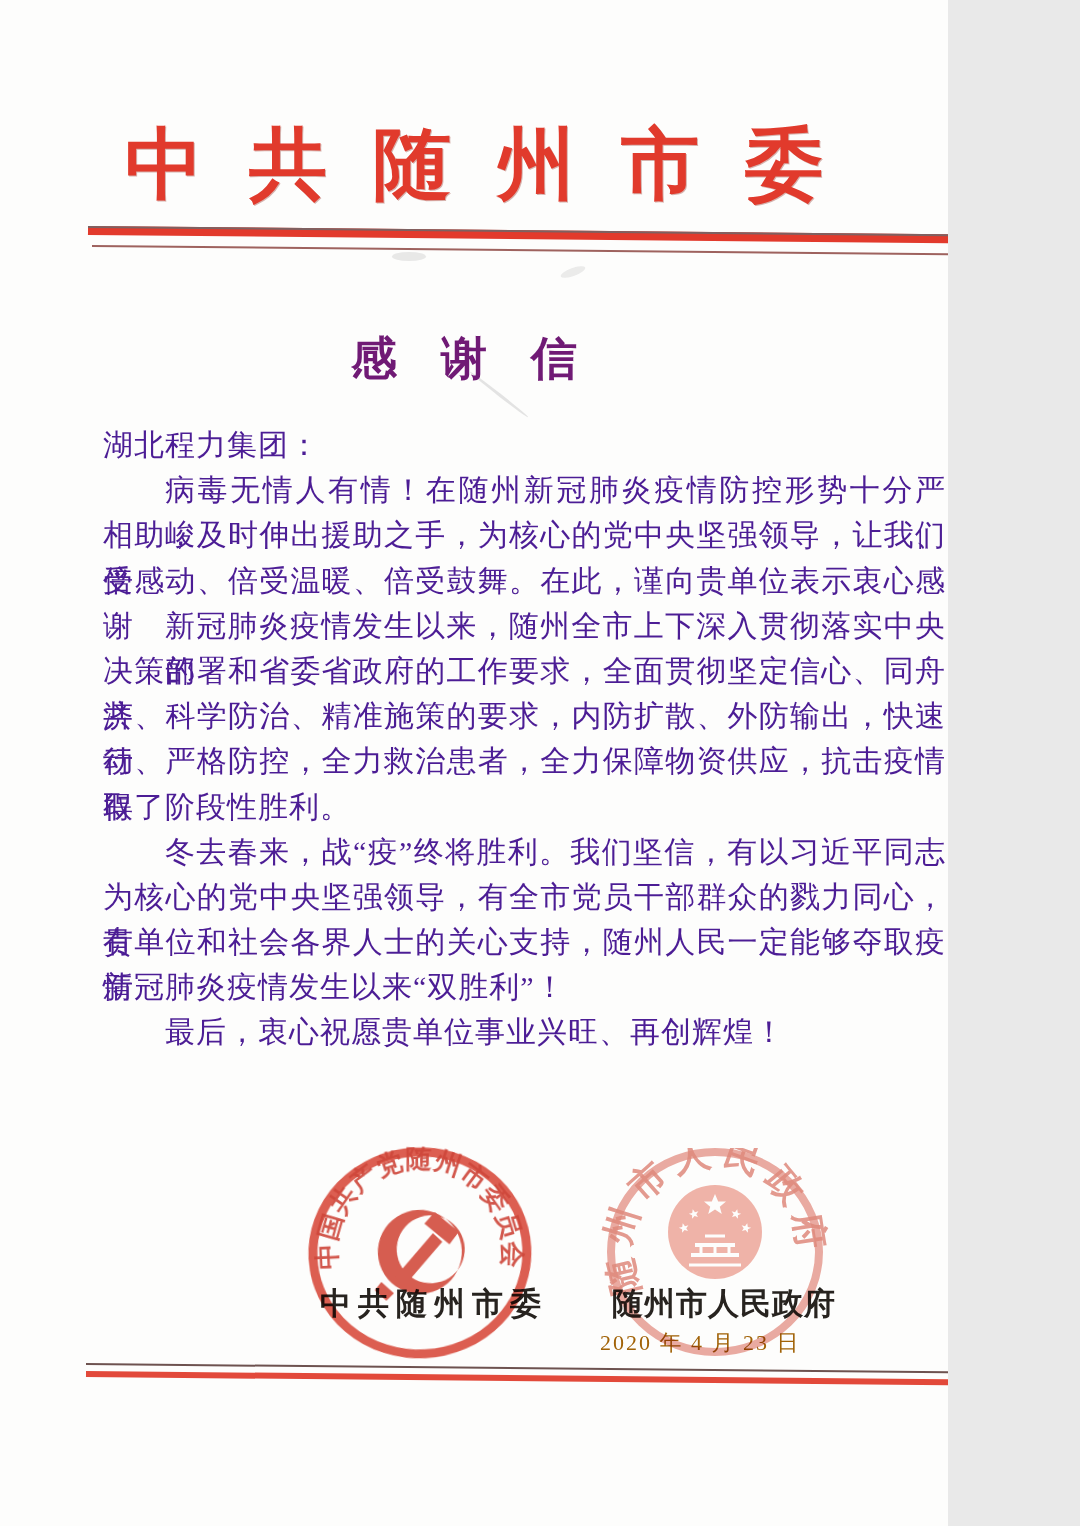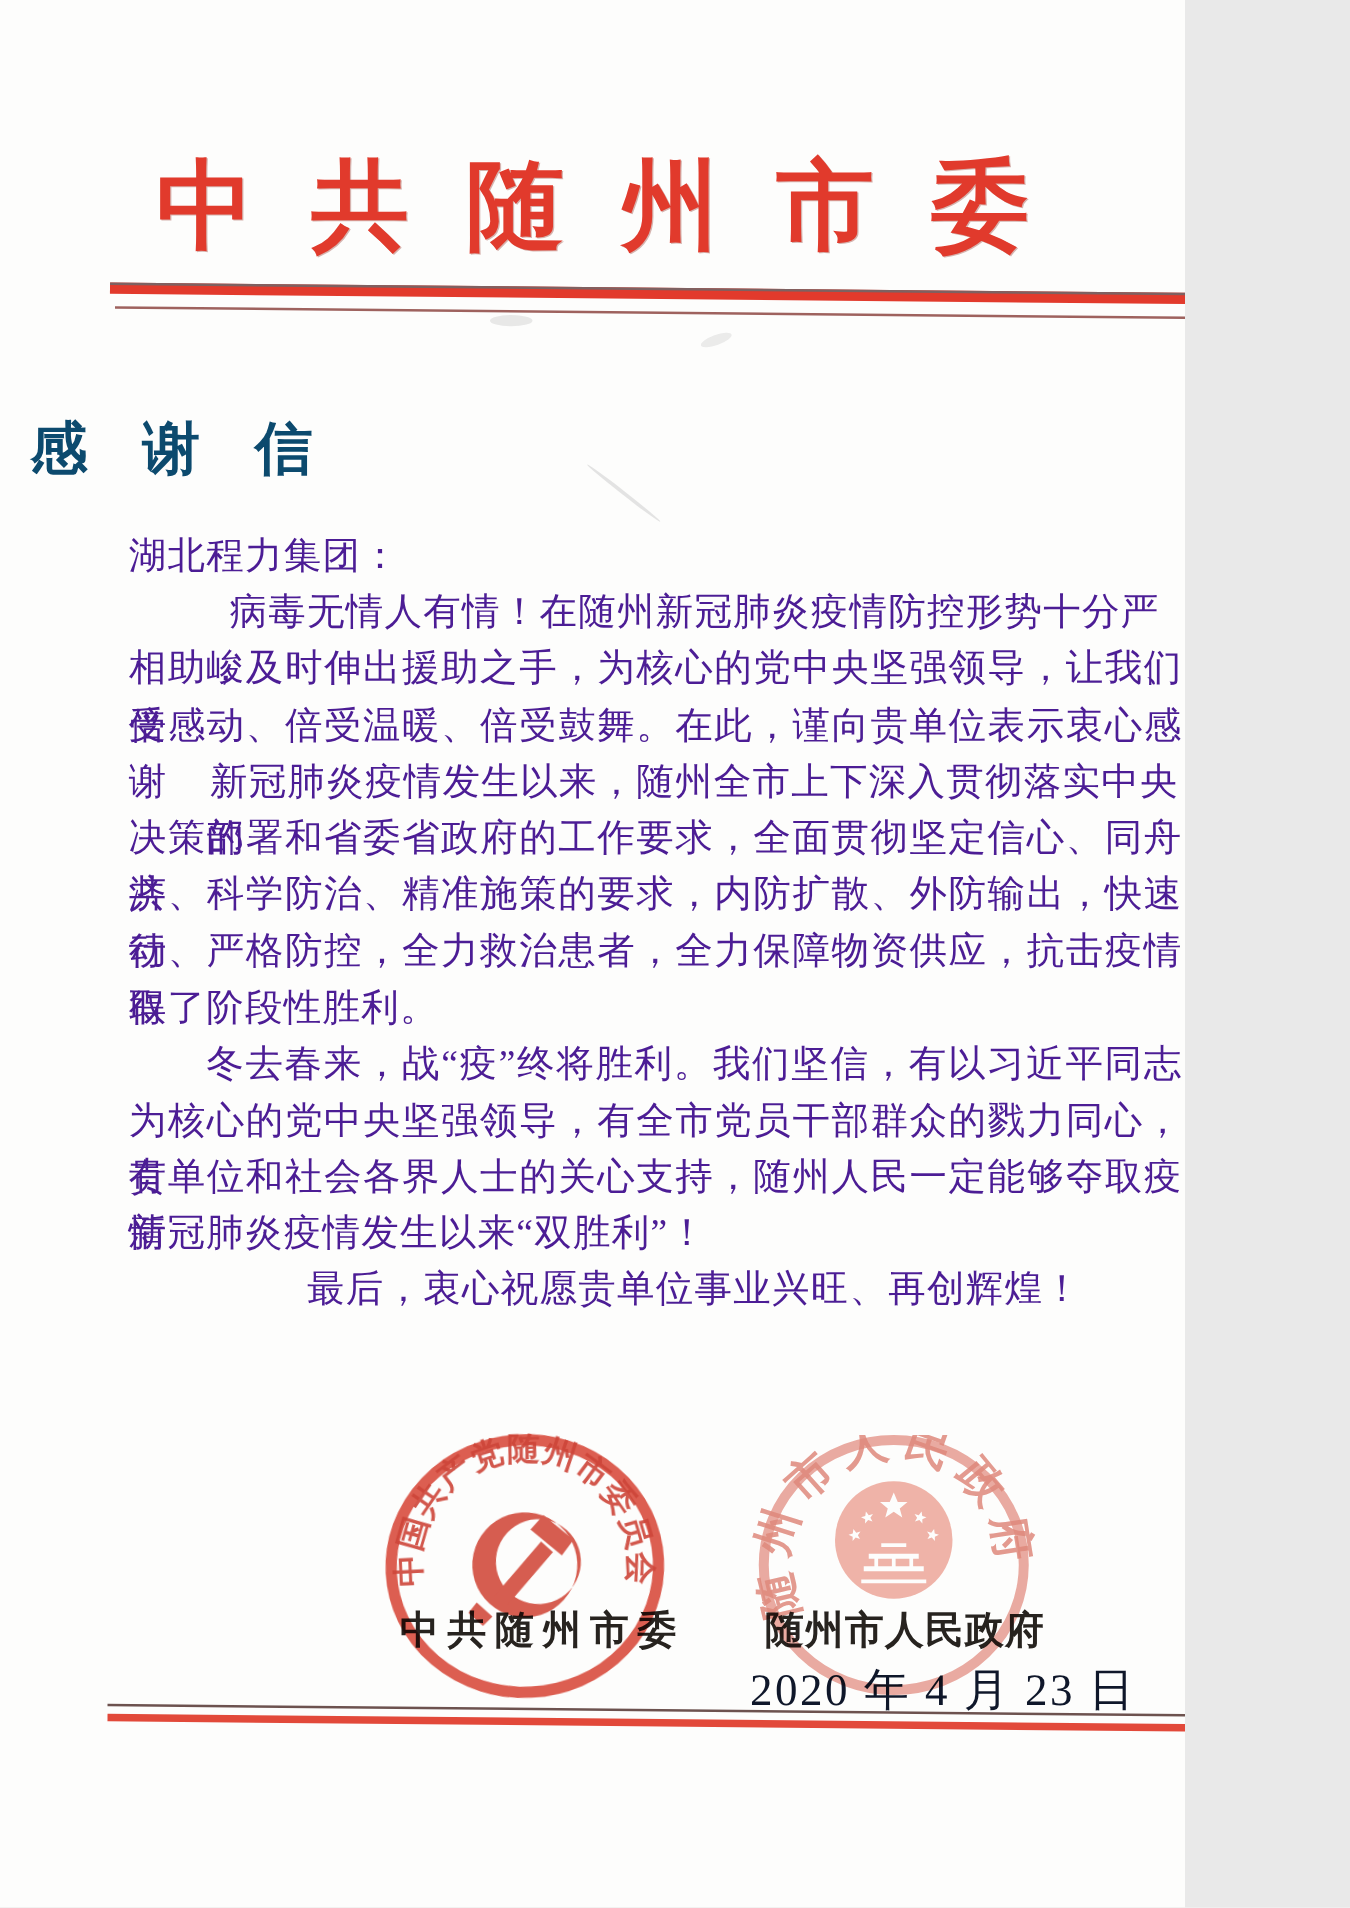--- a/index.html
+++ b/index.html
@@ -19,43 +19,43 @@
     position:absolute; left:88px; top:226px; width:906px; height:7px;
     background:#e23a2c; border-top:2px solid #7e6161;
     transform:rotate(0.55deg); transform-origin:left center;
   }
   .rule-thin {
     position:absolute; left:92px; top:245px; width:903px; height:2px;
     background:#9e625e; transform:rotate(0.55deg); transform-origin:left center;
   }
   .letter-title {
     position:absolute; top:328px; left:0; width:100%;
-    font-size:46px; font-weight:700; color:#0c4a6e;
+    text-align:center; font-size:46px; font-weight:700; color:#701a75;
     letter-spacing:44px; padding-left:24px; box-sizing:border-box;
   }
   
   .body-block {
     position:absolute; left:103px; top:422px; width:843px;
     font-size:30px; color:#4c1d95;
   }
   .line { height:45.2px; line-height:45.2px; letter-spacing:1px; white-space:nowrap; }
   .line.j { white-space:normal; text-align:justify; text-align-last:justify; }
-  .line.ind { padding-left:62px;text-align:center; }
+  .line.ind { padding-left:62px; }
   
   .sig-party {
     position:absolute; left:320px; top:1283px; font-size:31px;
     color:#27231f; letter-spacing:7px; font-weight:700;
   }
   .sig-gov {
     position:absolute; left:612px; top:1283px; font-size:31px;
     color:#27231f; letter-spacing:1px; font-weight:700;
   }
   .sig-date {
-    position:absolute; left:600px; top:1328px; font-size:36px;
-    color:#0f172a; letter-spacing:2px;
+    position:absolute; left:600px; top:1328px; font-size:22px;
+    color:#a16207; letter-spacing:2px;
   }
   
   .footer-rule-thin {
     position:absolute; left:86px; top:1363px; width:917px; height:2px;
     background:#6d524f; transform:rotate(0.55deg); transform-origin:left center;
   }
   .footer-rule-red {
     position:absolute; left:86px; top:1371px; width:925px; height:6px;
     background:#e2493a; transform:rotate(0.55deg); transform-origin:left center;
   }

